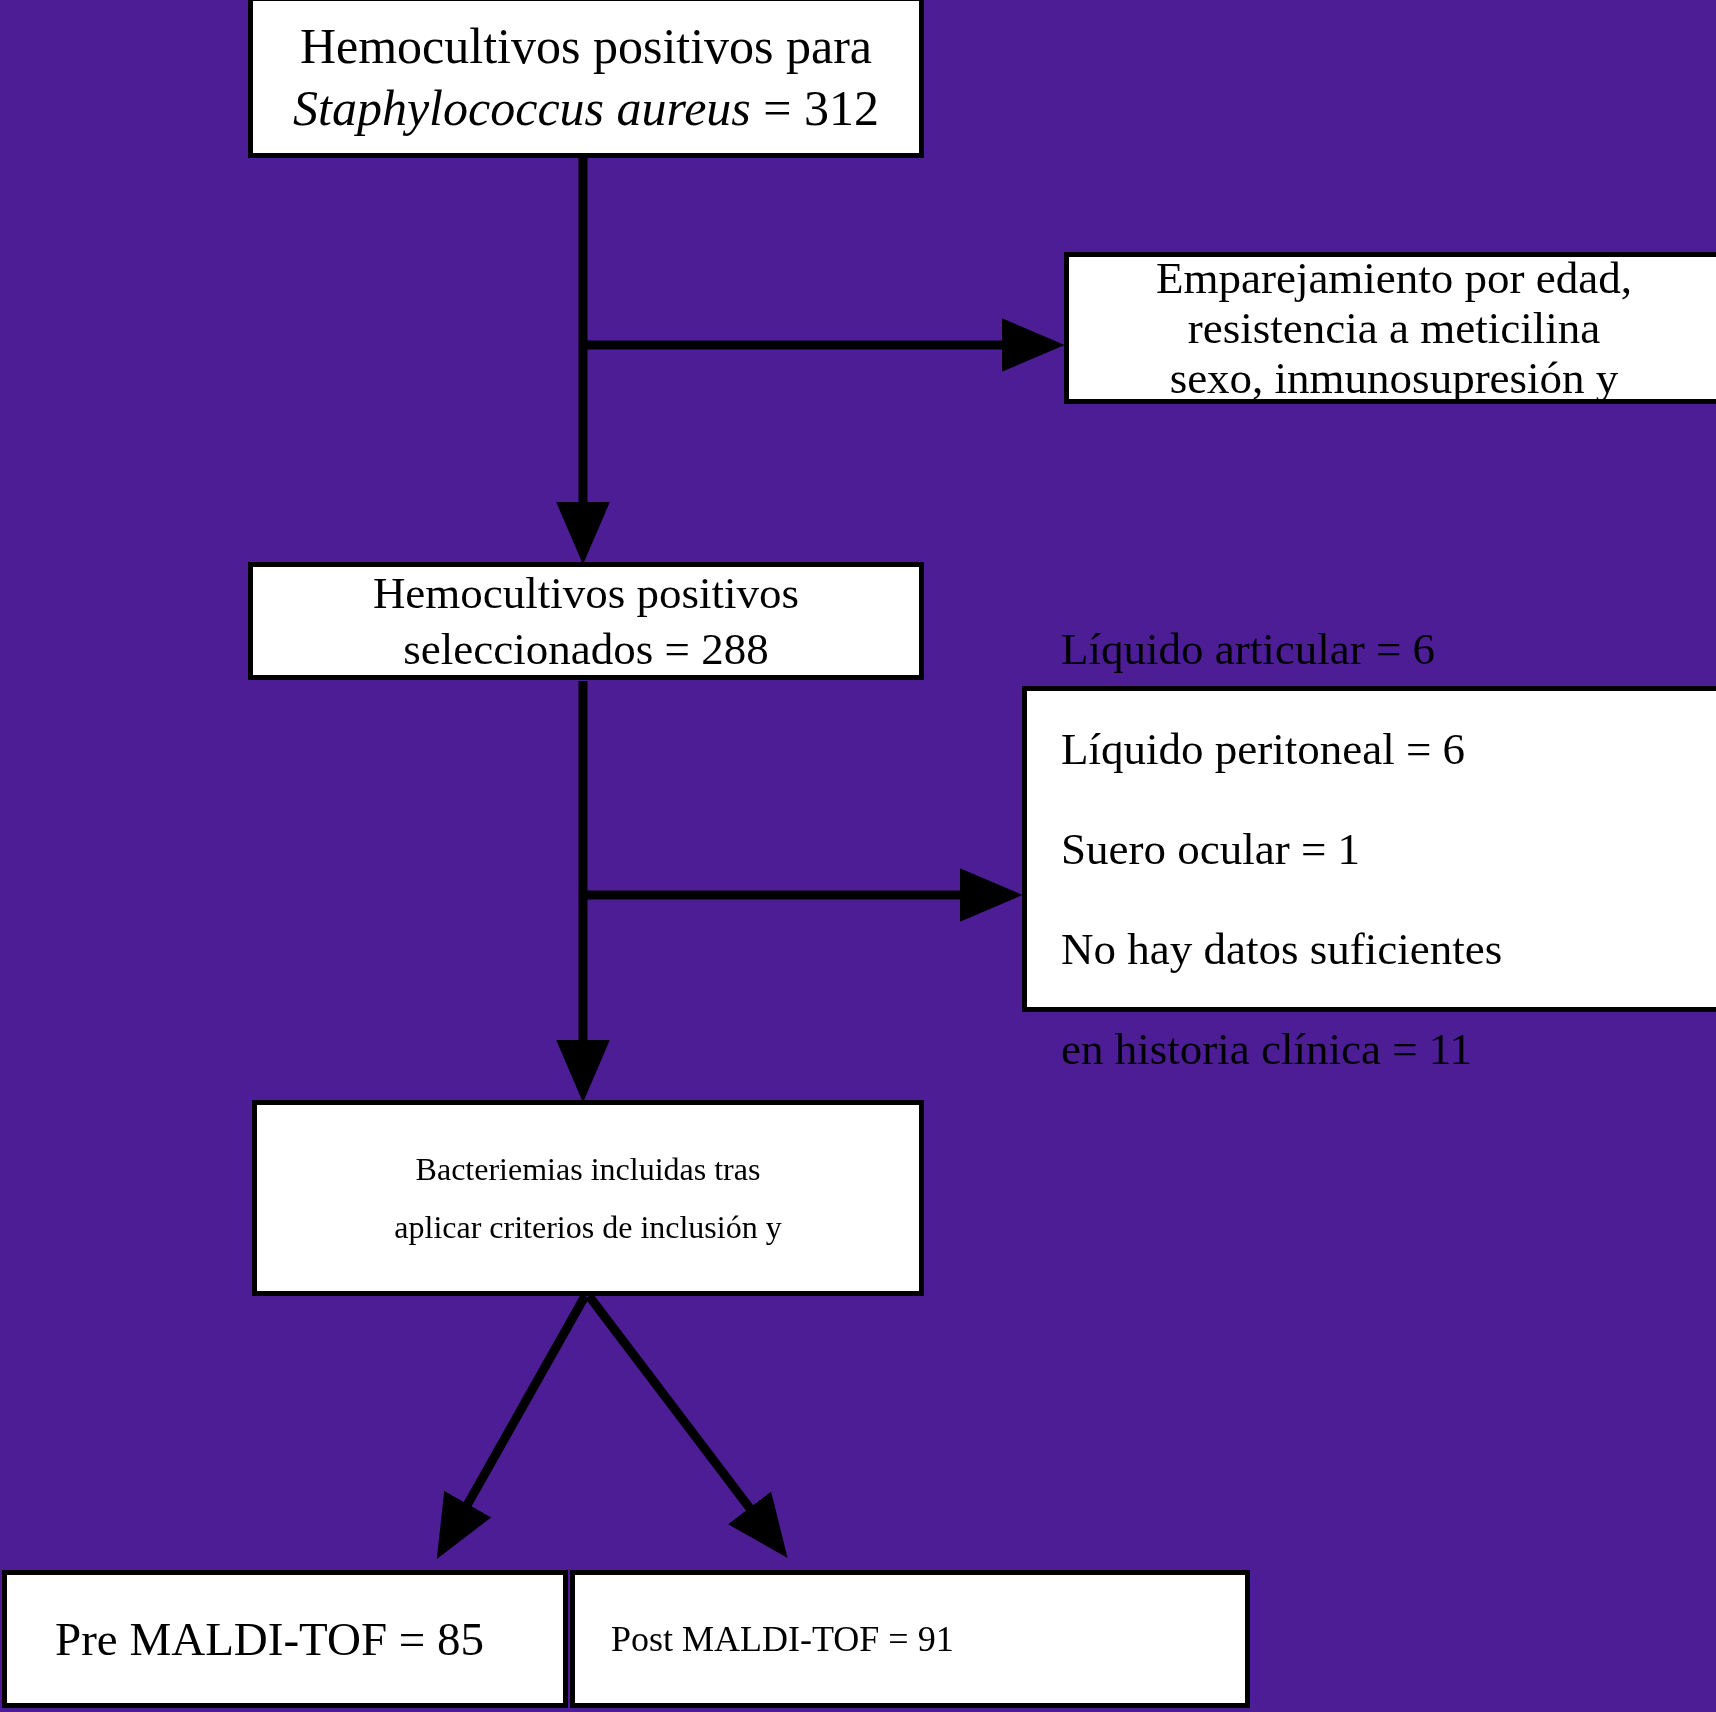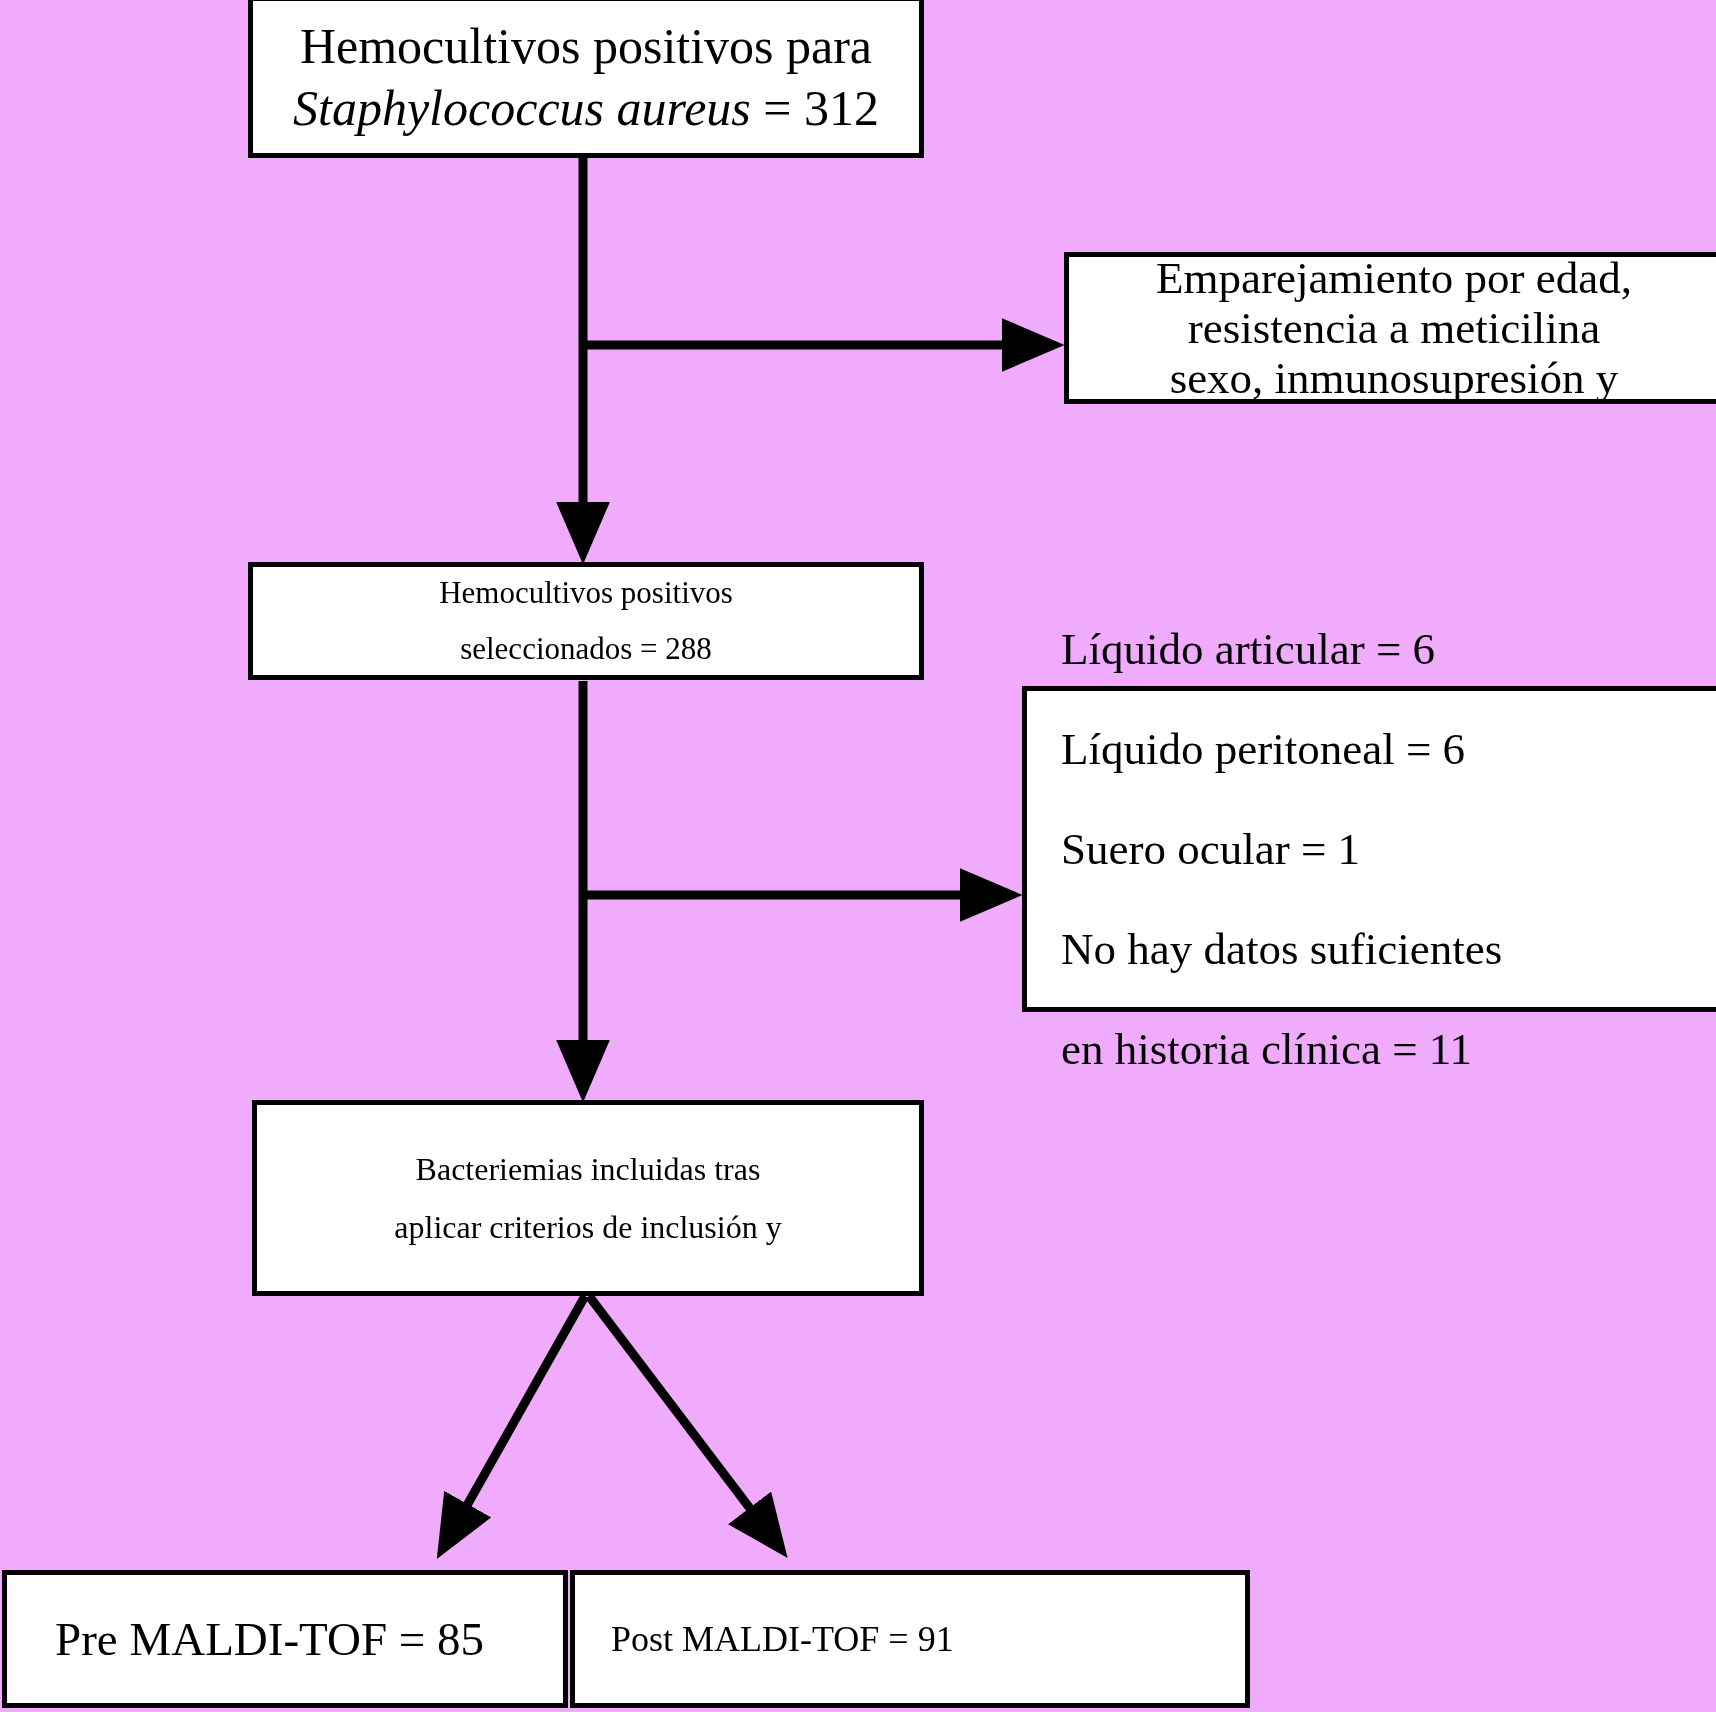--- a/index.html
+++ b/index.html
@@ -5,21 +5,21 @@
 <style>
   html, body {
     margin: 0;
     padding: 0;
     background: #ffffff;
   }
   #canvas {
     position: relative;
     width: 1716px;
     height: 1712px;
-    background: #f0abfc;
+    background: #4c1d95;
     overflow: hidden;
     font-family: "Liberation Serif", "DejaVu Serif", serif;
     color: #000000;
   }
   .flow-svg {
     position: absolute;
     left: 0;
     top: 0;
     width: 1716px;
     height: 1712px;
@@ -54,21 +54,21 @@
     font-size: 50px; line-height: 62px;
     padding: 0 14px;
   }
   #node-matching {
     left: 1064px; top: 252px; width: 660px; height: 152px;
     font-size: 45px; line-height: 50px;
     padding: 0 18px;
   }
   #node-selected {
     left: 248px; top: 562px; width: 676px; height: 118px;
-    font-size: 31px; line-height: 56px;
+    font-size: 45px; line-height: 56px;
     padding: 0 2px;
   }
   #node-excluded {
     left: 1022px; top: 686px; width: 700px; height: 326px;
     font-size: 45px; line-height: 52px;
     padding: 14px 0 14px 34px;
   }
   #node-excluded .line { margin: 24px 0; }
   #node-included {
     left: 252px; top: 1100px; width: 672px; height: 196px;

